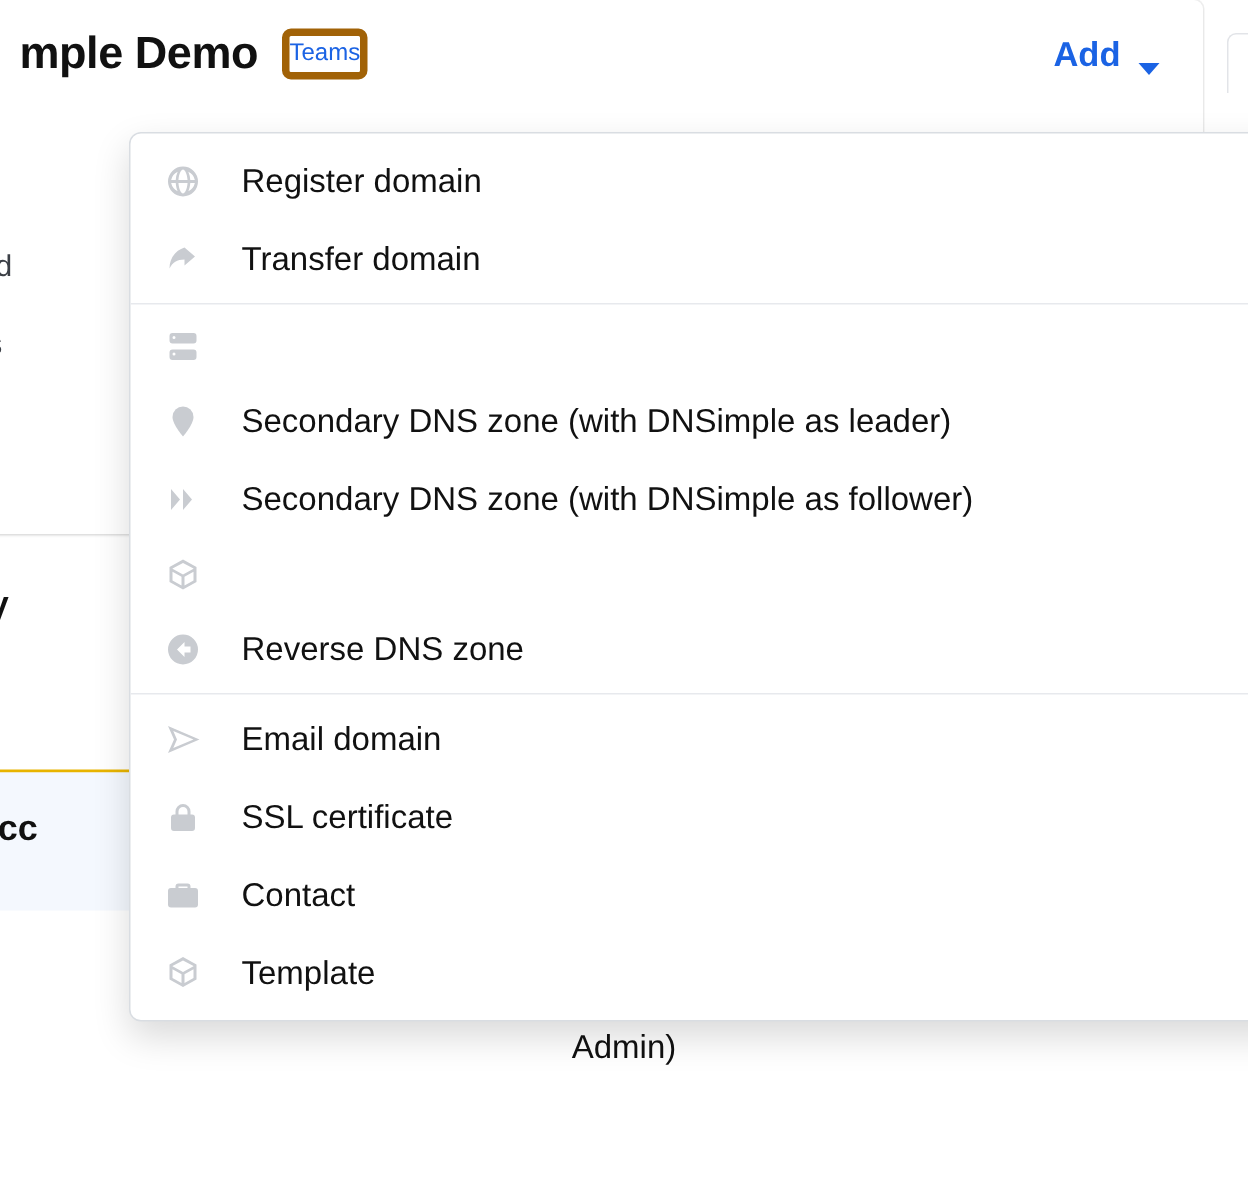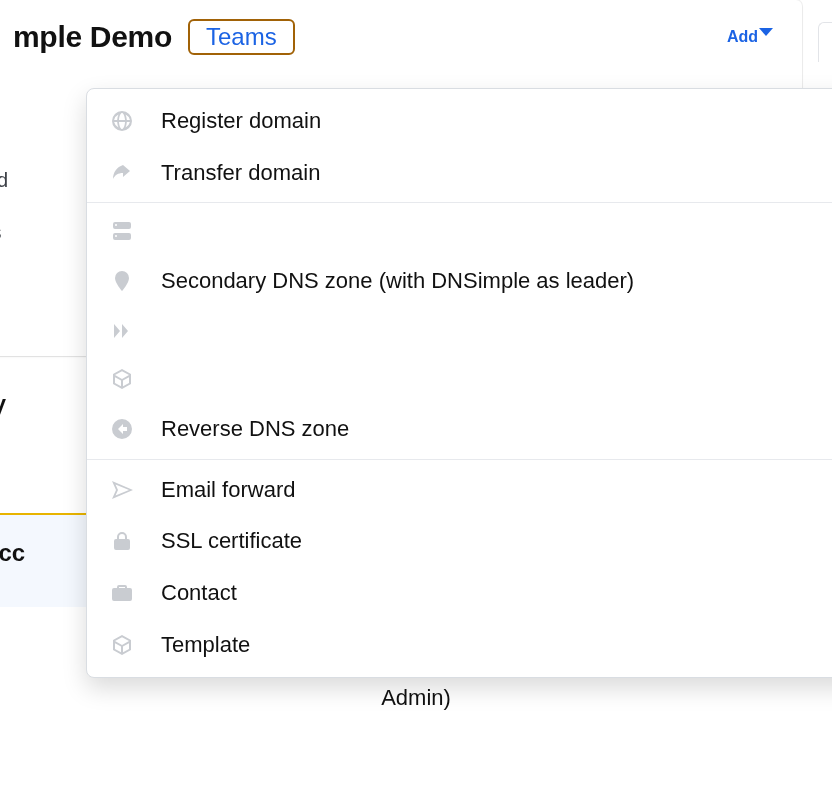--- a/index.html
+++ b/index.html
@@ -27,34 +27,34 @@
       align-items:center;
       justify-content:space-between;
       padding:18px 28px 10px 28px;
     }
     .header-left { display:flex; align-items:center; gap:16px; margin-left:54px;}
     .app-title { font-size:30px; font-weight:700; letter-spacing:-0.3px; }
     .teams-badge {
       display:inline-flex;
       align-items:center;
       color:#1b63e4;
-      border:2px solid #a16207;
+      border:5px solid #a16207;
       border-radius:6px;
-      padding:4px 16px;
-      font-size:24px;
+      padding:4px 0;
+      font-size:16px;
       font-weight:500;
       line-height:1;
       background:#ffffff;
     }
     .add-btn {
       display:inline-flex;
-      align-items:flex-start;
-      gap:1px;
+      align-items:flex-end;
+      gap:12px;
       color:#1b63e4;
-      font-size:16px;
+      font-size:23px;
       font-weight:700;
       background:none;
       border:none;
       cursor:pointer;
       padding:2px 0;
     }
     .add-caret {
       width:0; height:0;
       border-left:7px solid transparent;
       border-right:7px solid transparent;
@@ -213,20 +213,21 @@
         </svg>
       </span>
       <span>Secondary DNS zone (with DNSimple as leader)</span>
     </div>
     <div class="dd-item">
       <span class="dd-icon">
         <svg viewBox="0 0 24 24">
           <use href="#i-dchev"></use>
         </svg>
       </span>
+      <span>Secondary DNS zone (with DNSimple as follower)</span>
     </div>
     <div class="dd-item">
       <span class="dd-icon">
         <svg viewBox="0 0 24 24">
           <use href="#i-cube"></use>
         </svg>
       </span>
     </div>
     <div class="dd-item">
       <span class="dd-icon">
@@ -236,21 +237,21 @@
       </span>
       <span>Reverse DNS zone</span>
     </div>
     <div class="dd-divider"></div>
     <div class="dd-item">
       <span class="dd-icon">
         <svg viewBox="0 0 24 24">
           <use href="#i-plane"></use>
         </svg>
       </span>
-      <span>Email forward</span>
+      <span>Email domain</span>
     </div>
     <div class="dd-item">
       <span class="dd-icon">
         <svg viewBox="0 0 24 24">
           <use href="#i-lock"></use>
         </svg>
       </span>
       <span>SSL certificate</span>
     </div>
     <div class="dd-item">

